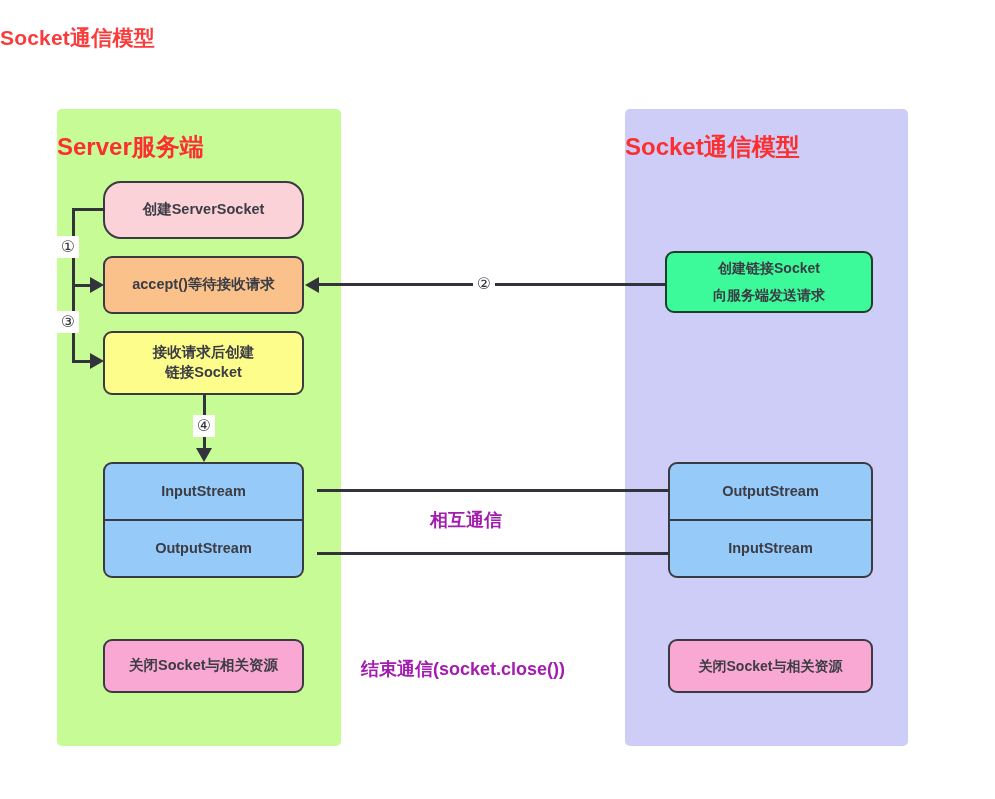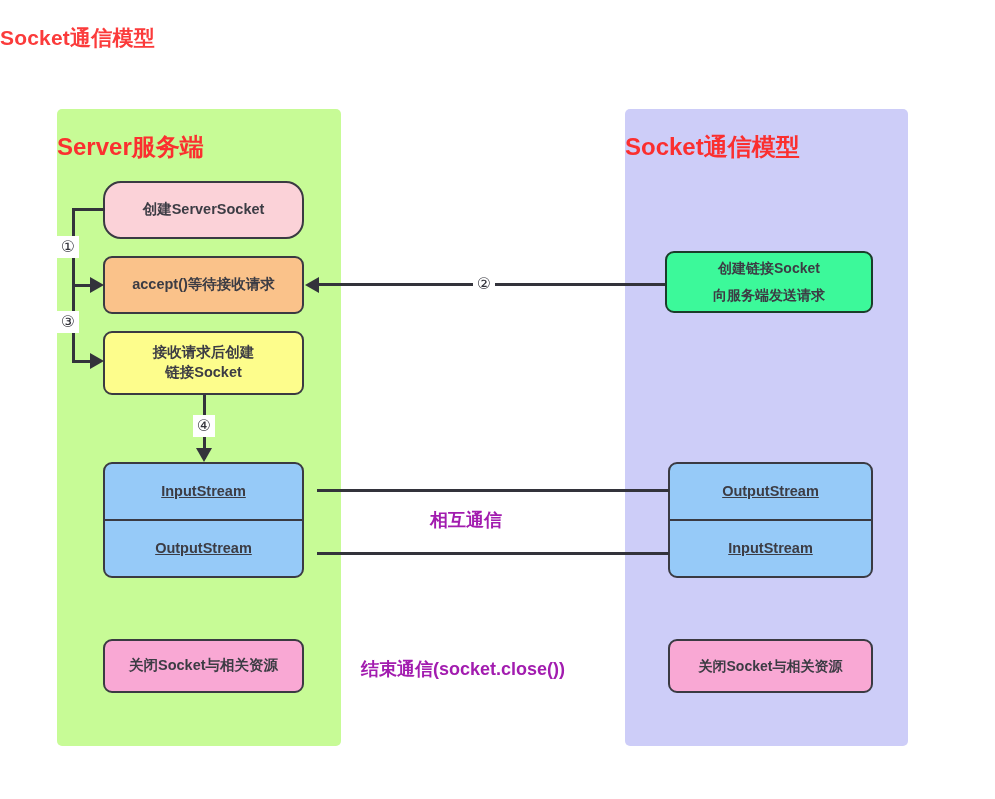--- a/index.html
+++ b/index.html
@@ -61,21 +61,21 @@
     text-align: center;
     font-size: 14.5px;
     font-weight: bold;
     color: #3c3c44;
     line-height: 1.35;
     padding: 2px 6px;
   }
   .node-pink    { background: #fbd2d8; }
   .node-orange  { background: #fac28a; }
   .node-yellow  { background: #fdfd8c; }
-  .node-blue    { background: #96caf8; text-decoration: underline; }
+  .node-blue    { background: #96caf8; }
   .node-magenta { background: #f9a8d4; }
   .node-green   { background: #3cf99a; border-color: #1b3d2a; }
 
   .node-stack-top    { border-radius: 9px 9px 0 0; border-bottom-width: 1.6px; }
   .node-stack-bottom { border-radius: 0 0 9px 9px; border-top-width: 1.6px; }
 
   
   .line-h, .line-v {
     position: absolute;
     background: #33333b;

